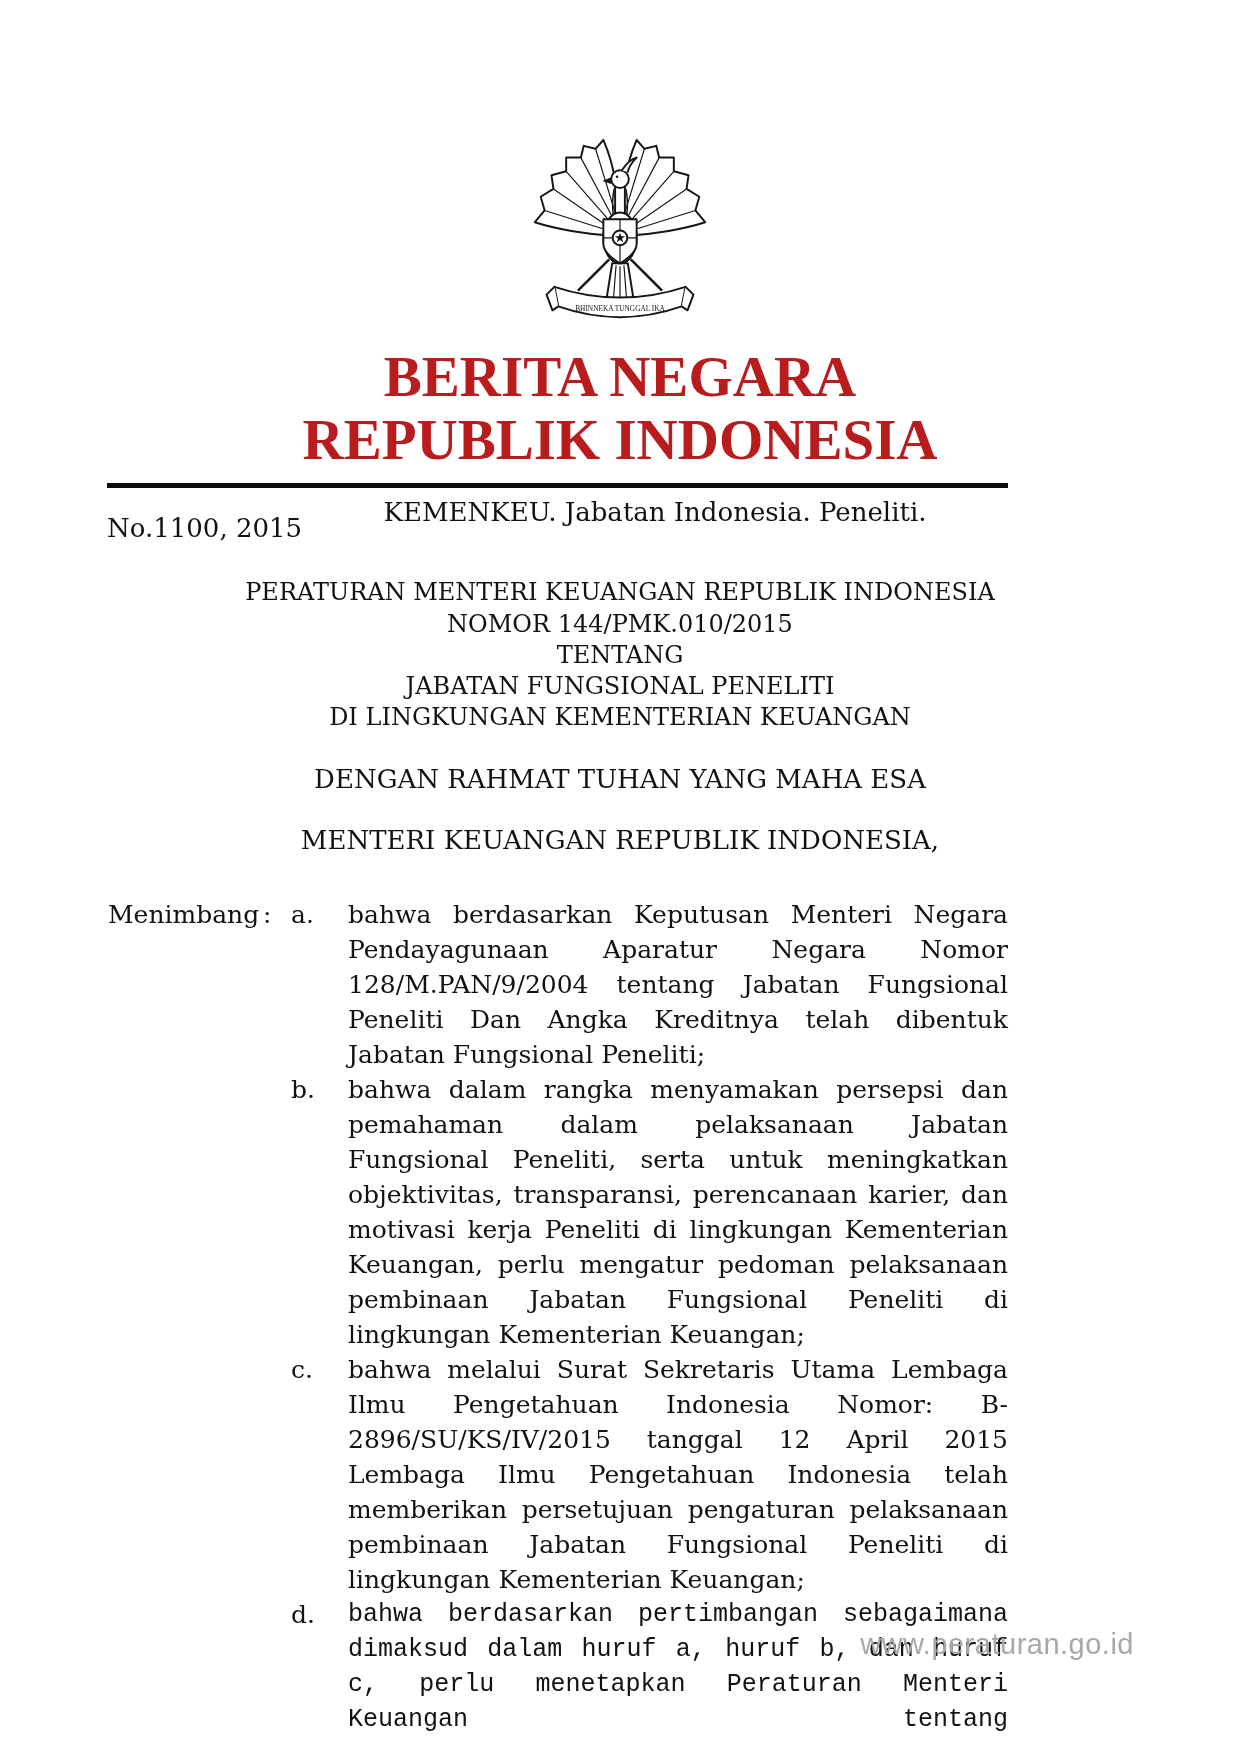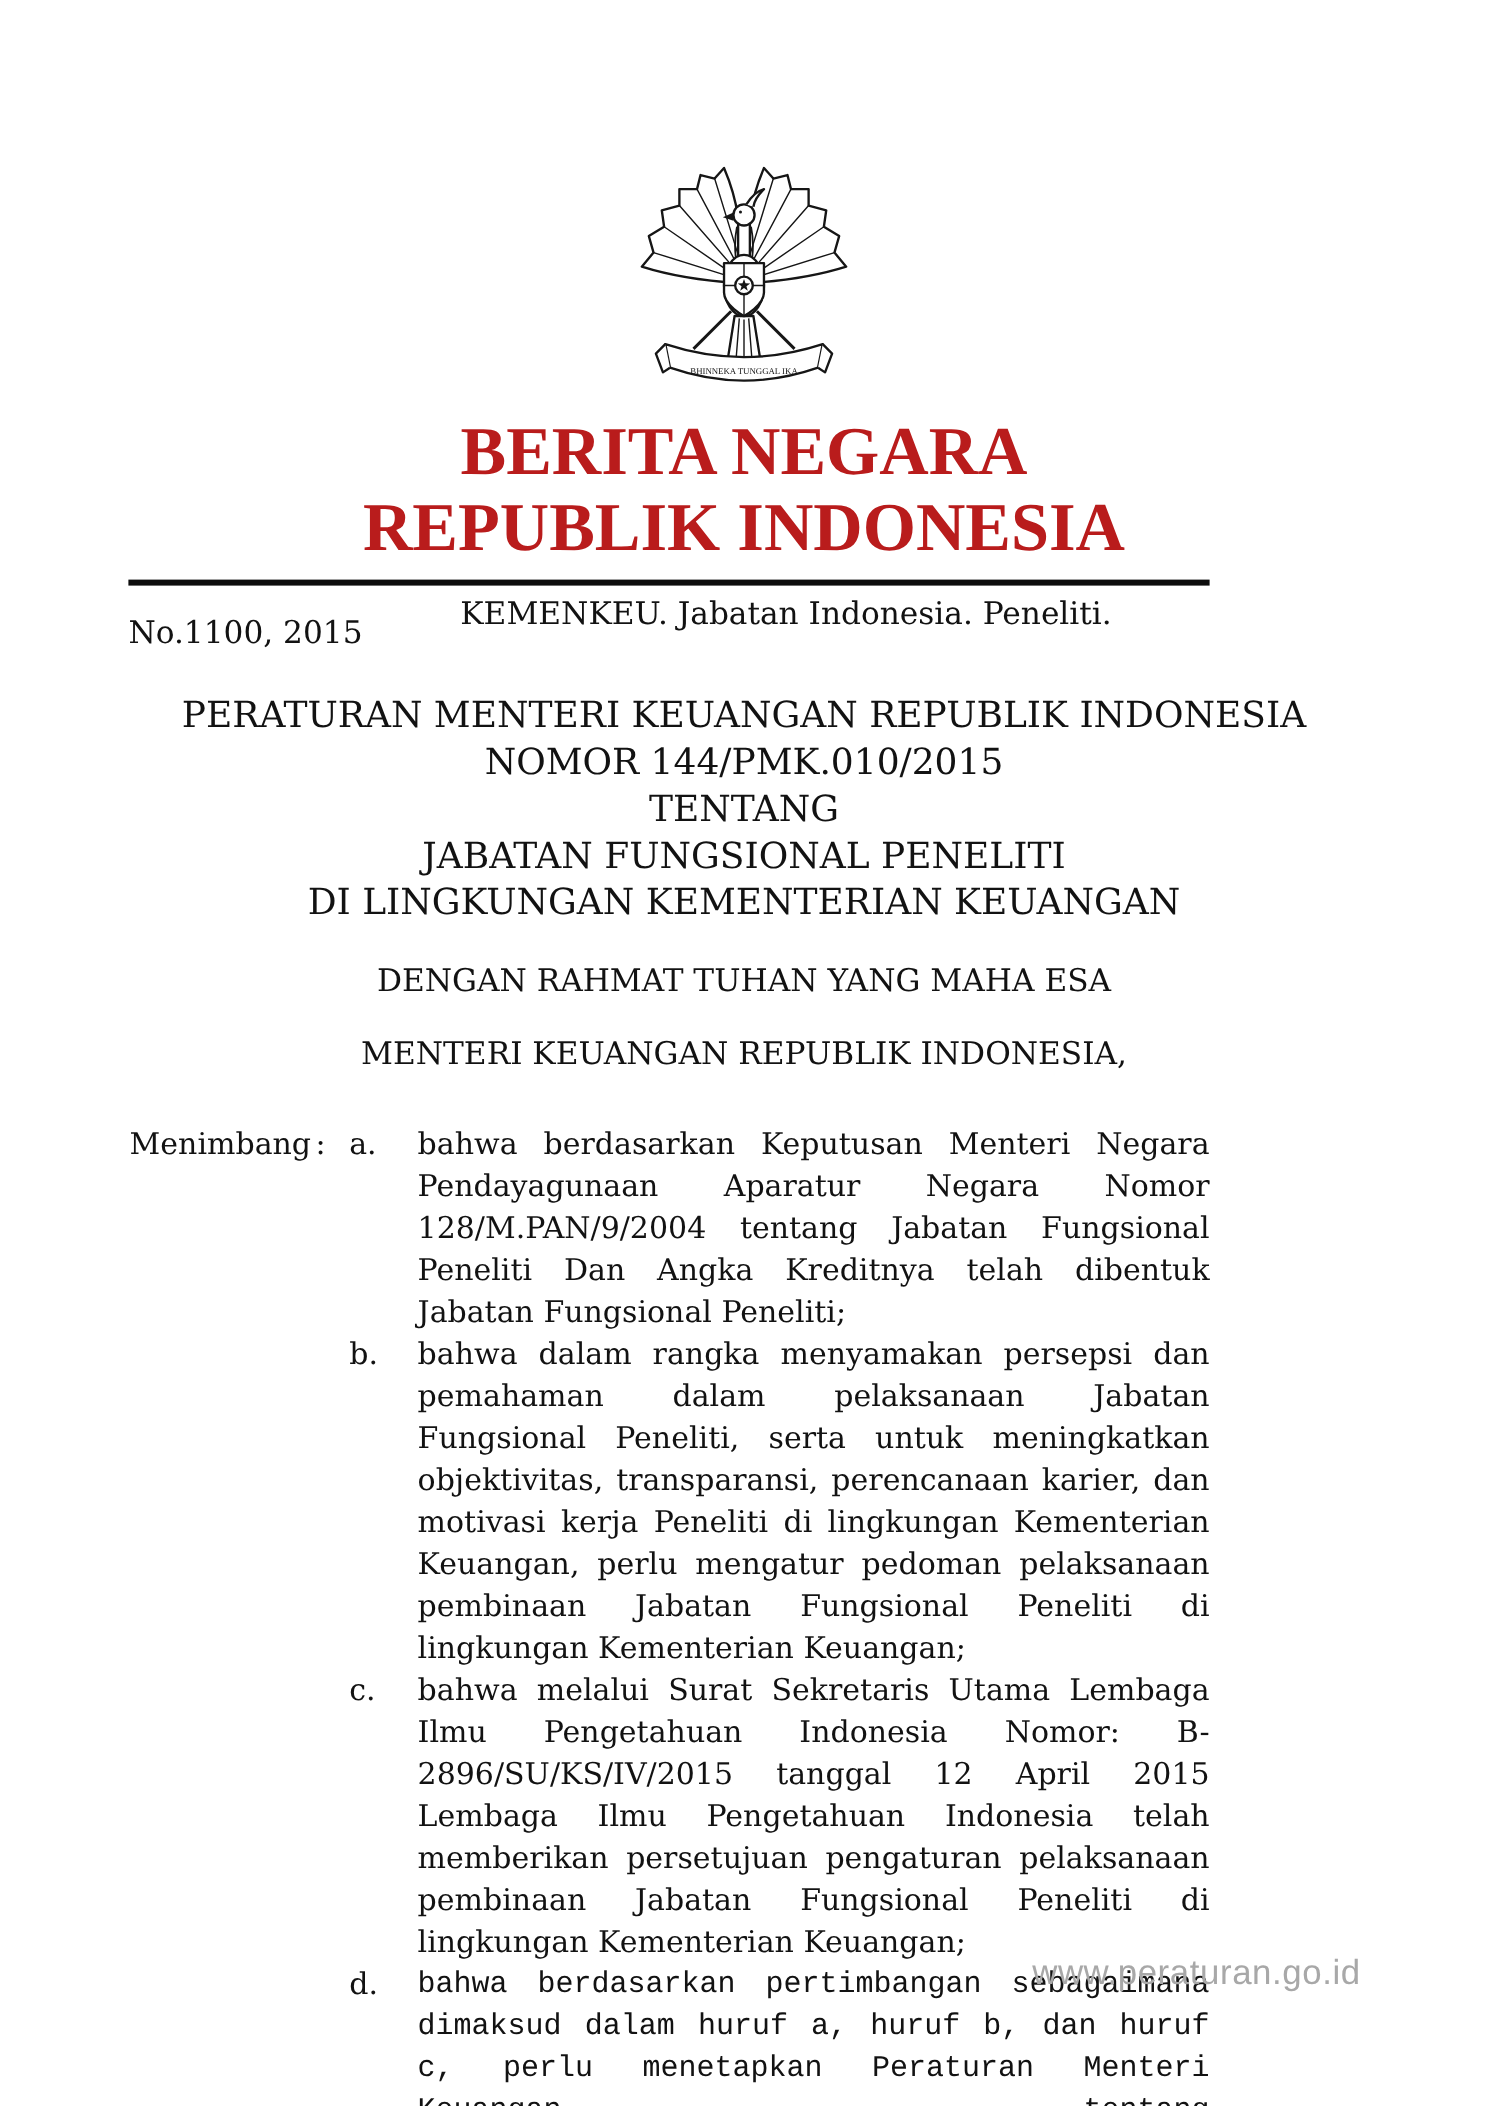--- a/index.html
+++ b/index.html
@@ -36,21 +36,21 @@
     display:flex;
     width:901px;
     margin:9px 0 0 107px;
     font-size:26px;
   }
   .meta-left { white-space:nowrap;margin-top:16px; }
   .meta-right { flex:1; text-align:center; }
   .doc-title {
     margin-top:34px;
     text-align:center;
-    font-size:30px;
+    font-size:24px;
     line-height:1.3;
   }
   .invocation, .authority {
     text-align:center;
     font-size:26px;
     margin-top:31px;
   }
   .considerations {
     display:grid;
     grid-template-columns:155px 28px 57px 1fr;

